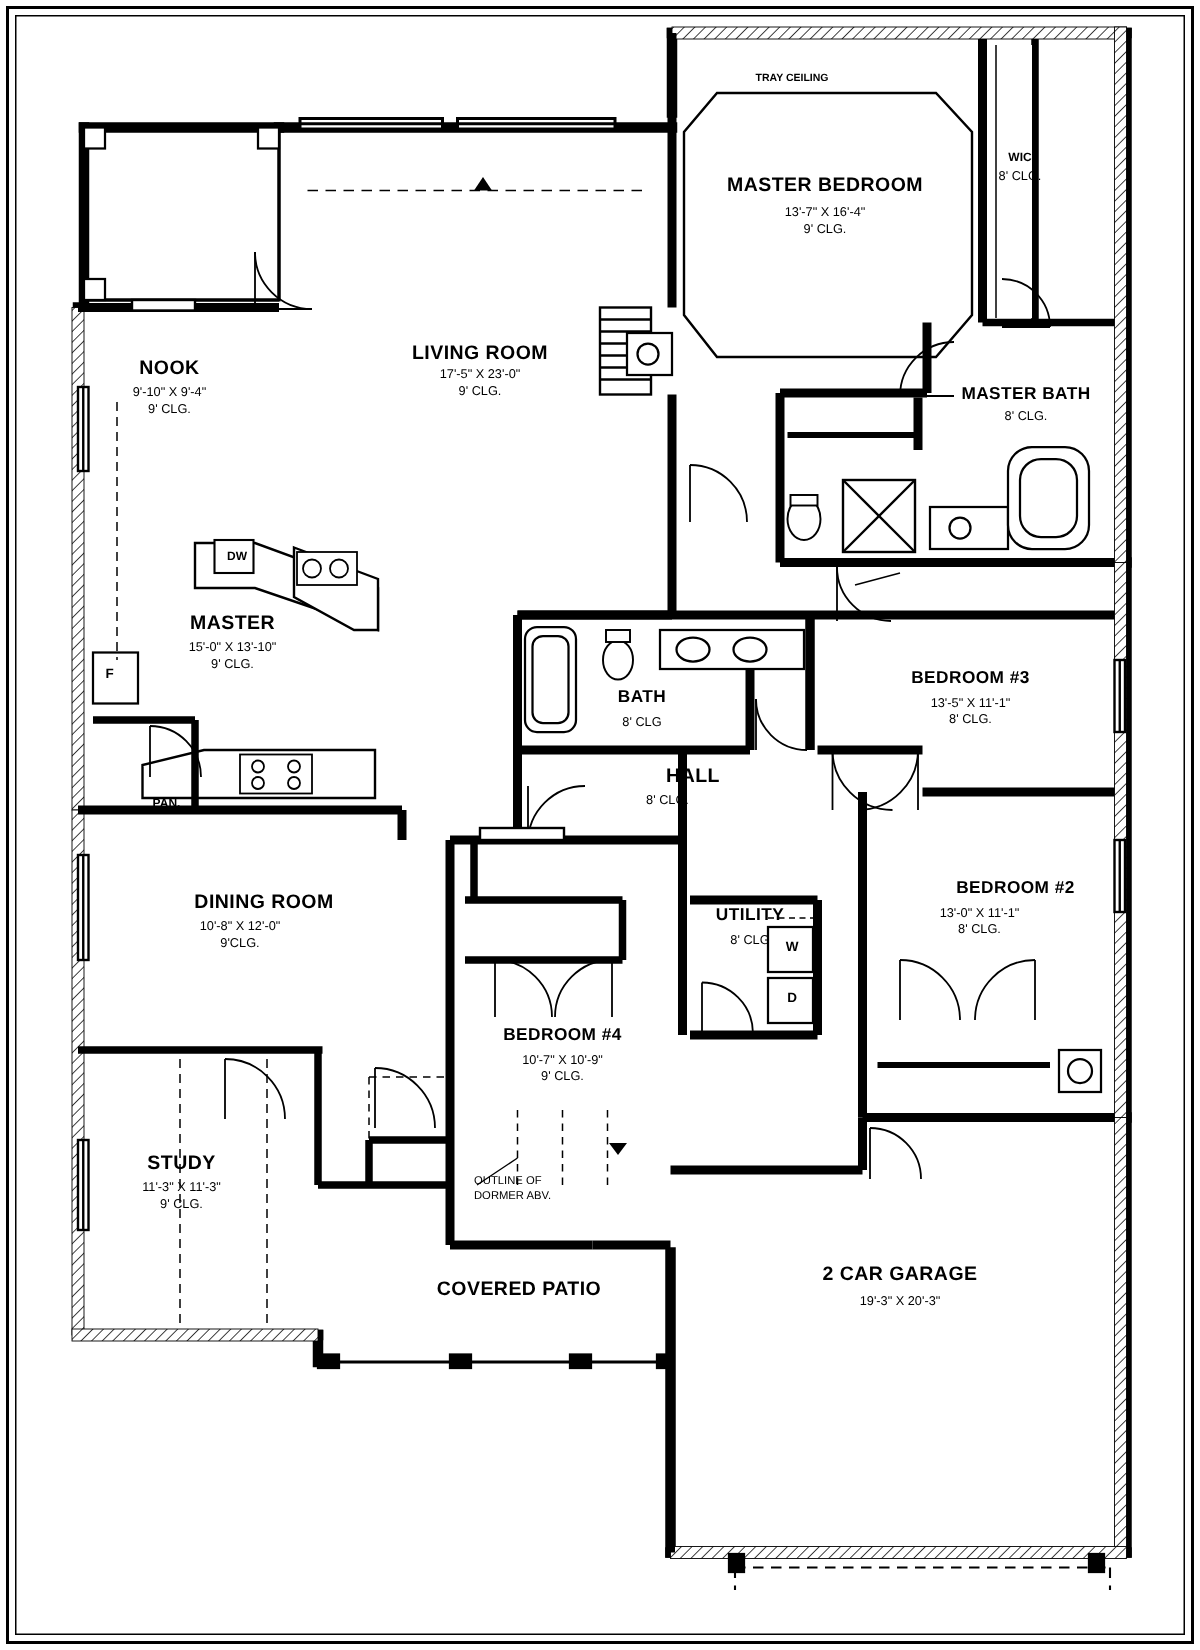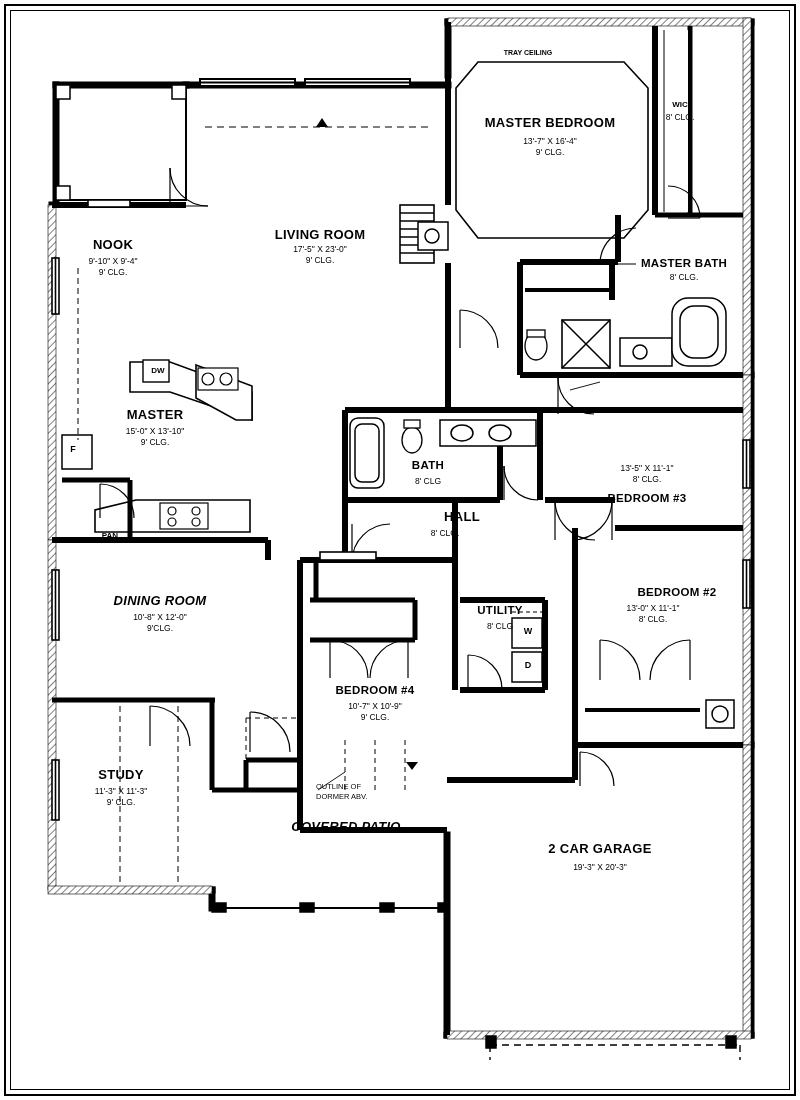--- a/index.html
+++ b/index.html
@@ -591,21 +591,21 @@
   <div class="lbl tinyb" style="left:66px; top:444px; width:14px; font-size:9px;">
     <span>F</span>
   </div>
   <div class="lbl tinyb" style="left:520px; top:626px; width:16px; font-size:9px;">
     <span>W</span>
   </div>
   <div class="lbl tinyb" style="left:520px; top:660px; width:16px; font-size:9px;">
     <span>D</span>
   </div>
 
-  <div class="lbl room-name" style="left:60px; top:594px; width:200px;font-style:italic;">
+  <div class="lbl room-name" style="left:76px; top:594px; width:200px;">
     <span>DINING ROOM</span>
   </div>
   <div class="lbl dim" style="left:60px; top:612px; width:200px;">
     <span>10'-8" X 12'-0"</span><br>
     <span>9'CLG.</span>
   </div>
 
   <div class="lbl room-name" style="left:58px; top:768px; width:126px;">
     <span>STUDY</span>
   </div>
@@ -621,21 +621,21 @@
     <span>8' CLG</span>
   </div>
 
   <div class="lbl room-name" style="left:417px; top:510px; width:90px;">
     <span>HALL</span>
   </div>
   <div class="lbl dim" style="left:400px; top:528px; width:90px;">
     <span>8' CLG.</span>
   </div>
 
-  <div class="lbl room-name sm" style="left:572px; top:446px; width:150px;margin-top:46px;">
+  <div class="lbl room-name sm" style="left:572px; top:446px; width:150px;">
     <span>BEDROOM #3</span>
   </div>
   <div class="lbl dim" style="left:572px; top:463px; width:150px;">
     <span>13'-5" X 11'-1"</span><br>
     <span>8' CLG.</span>
   </div>
 
   <div class="lbl room-name sm" style="left:578px; top:586px; width:150px;margin-left:24px;">
     <span>BEDROOM #2</span>
   </div>
@@ -659,21 +659,21 @@
     <span>8' CLG</span>
   </div>
 
   <div class="lbl room-name" style="left:500px; top:842px; width:200px;">
     <span>2 CAR GARAGE</span>
   </div>
   <div class="lbl dim" style="left:500px; top:862px; width:200px;">
     <span>19'-3" X 20'-3"</span>
   </div>
 
-  <div class="lbl room-name" style="left:246px; top:820px; width:200px;font-style:italic;">
+  <div class="lbl room-name" style="left:246px; top:852px; width:200px;">
     <span>COVERED PATIO</span>
   </div>
 
   <div class="lbl note" style="left:316px; top:782px; width:96px;">
     <span>OUTLINE OF</span><br>
     <span>DORMER ABV.</span>
   </div>
 
 </div>
 

